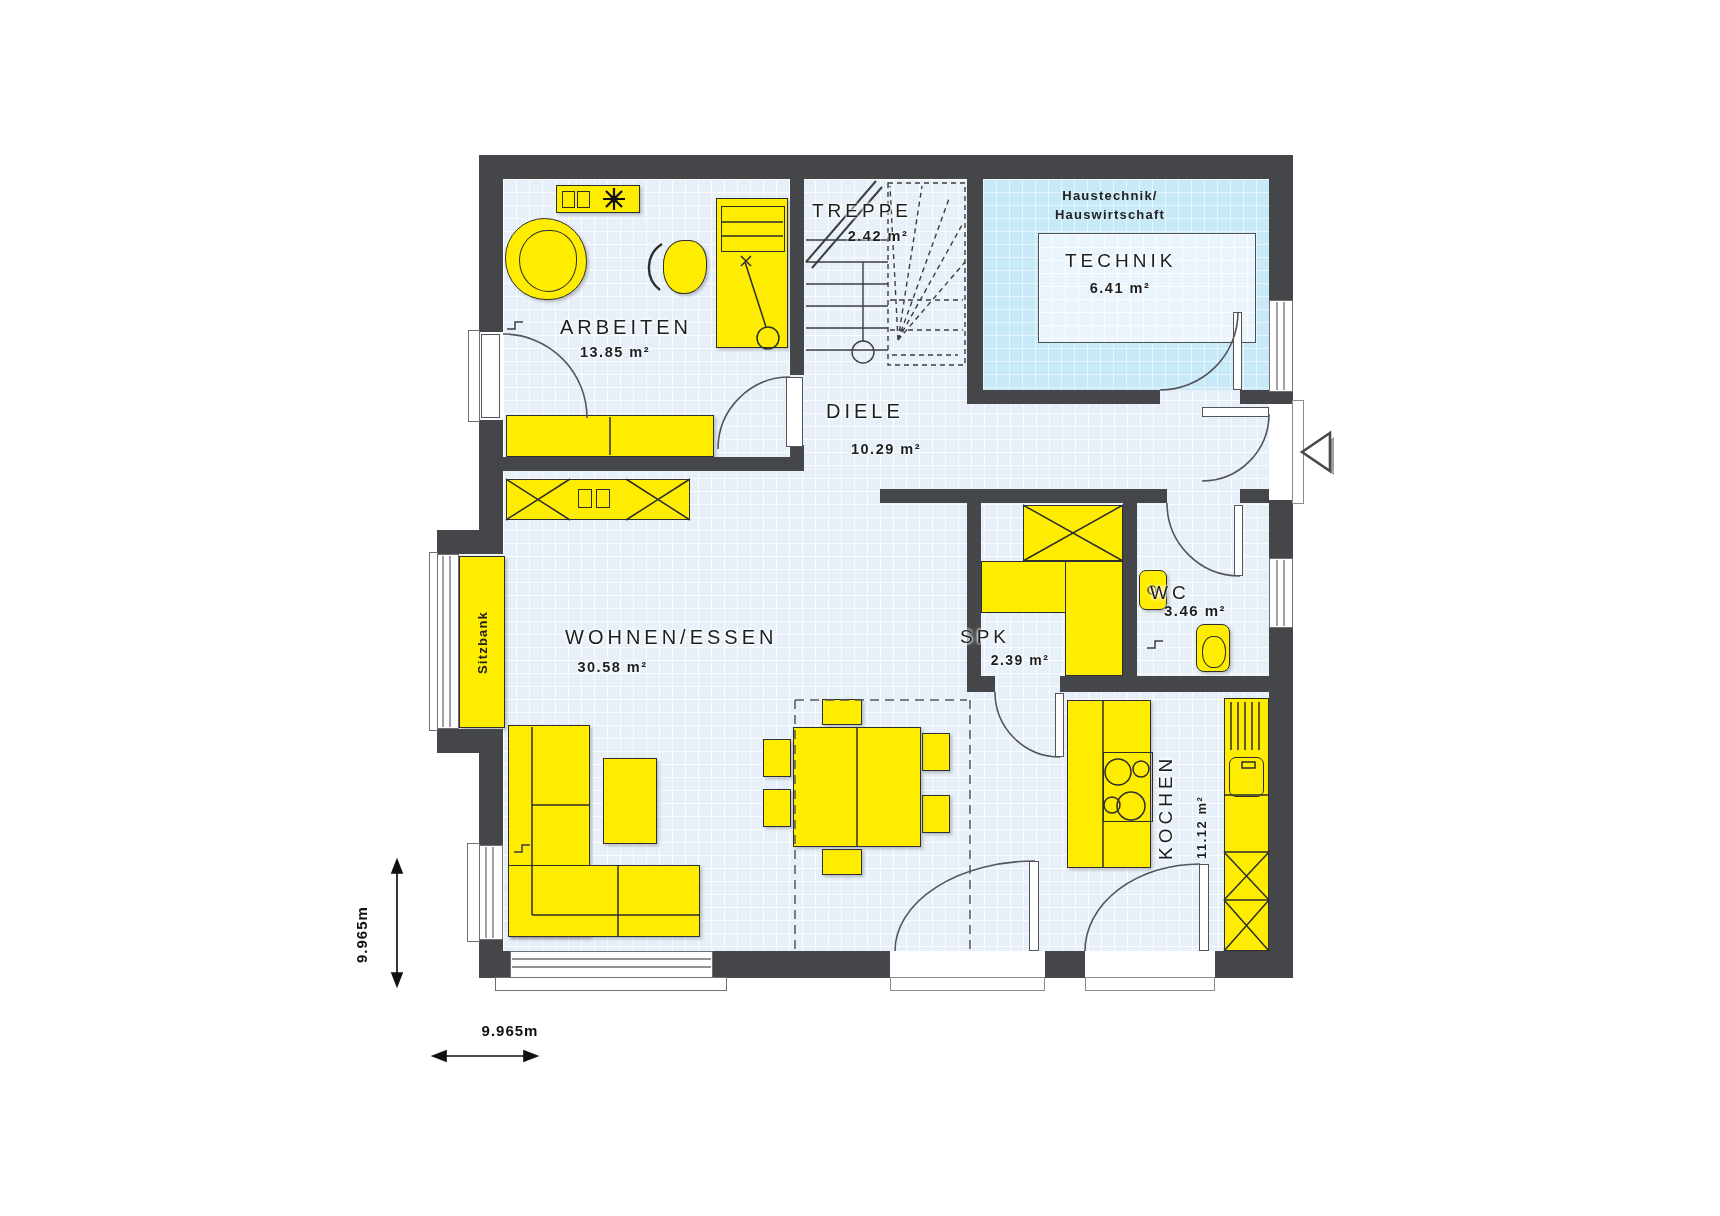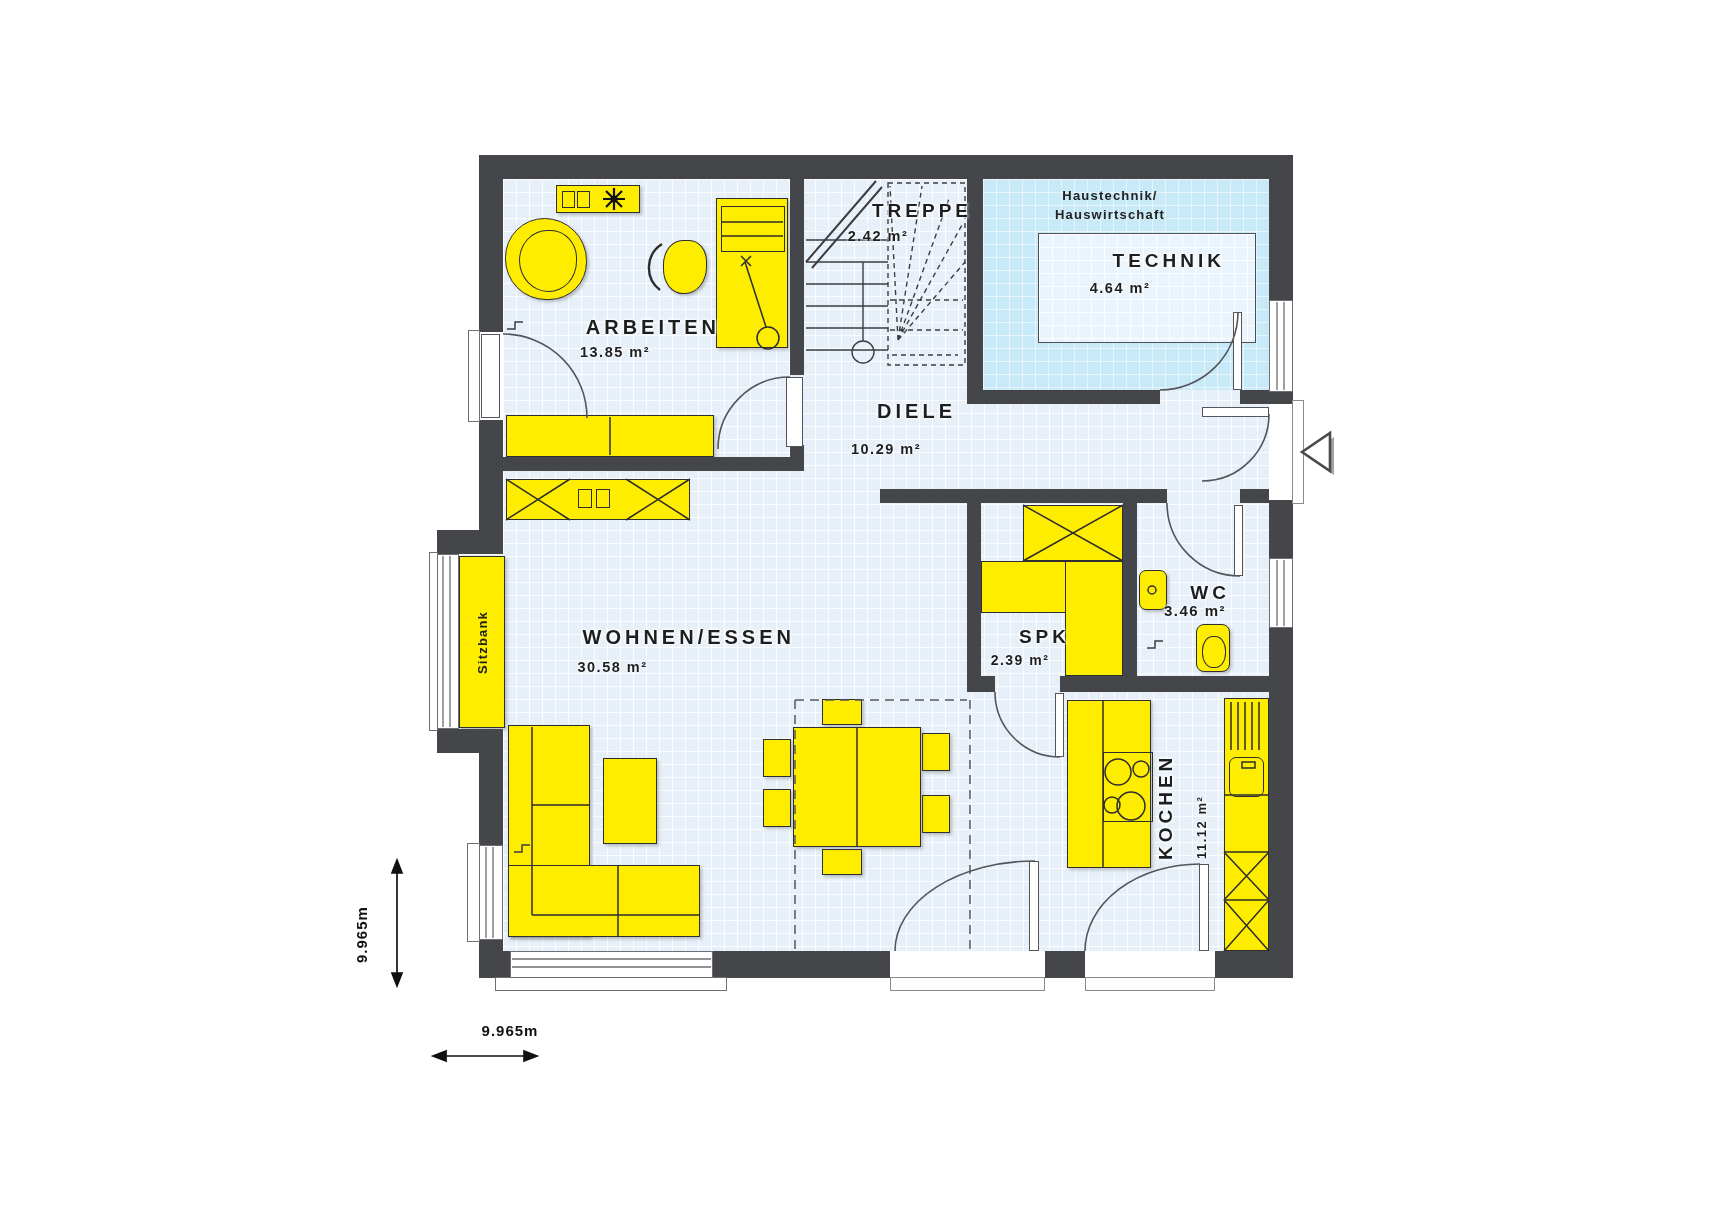--- a/index.html
+++ b/index.html
@@ -19,22 +19,22 @@
                           linear-gradient(to bottom,rgba(255,255,255,.8) 1px,transparent 1px);
          background-size:13px 13px;border:1.4px solid #4f5054;}
   .wall{position:absolute;background:#45464a;}
   .win{position:absolute;background:#fff;border:1.2px solid #6e6f72;box-sizing:border-box;}
   .open{position:absolute;background:#fff;}
   .thresh{position:absolute;background:#fff;border:1px solid #8b8c8f;box-sizing:border-box;}
   .leaf{position:absolute;background:#fff;border:1.5px solid #54555a;box-sizing:border-box;}
   .furn{position:absolute;background:#ffed00;border:1.6px solid #2e2e2e;box-sizing:border-box;
         box-shadow:2px 2px 3px rgba(90,90,90,.35);}
   .furn-flat{position:absolute;background:#ffed00;border:1.6px solid #2e2e2e;box-sizing:border-box;}
-  .room-name{position:absolute;font-weight:bold;font-size:20px;letter-spacing:4px;color:#1d1e20;
-        text-align:right;white-space:nowrap;text-shadow:0 0 3px #fff,0 0 3px #fff,0 0 4px #fff;}
+  .room-name{position:absolute;font-weight:normal;font-size:20px;letter-spacing:4px;color:#1d1e20;
+        text-align:left;white-space:nowrap;text-shadow:0 0 3px #fff,0 0 3px #fff,0 0 4px #fff;}
   .room-area{position:absolute;font-weight:bold;font-size:14.5px;letter-spacing:1.5px;color:#1d1e20;
         text-align:center;white-space:nowrap;text-shadow:0 0 3px #fff,0 0 3px #fff;}
   .small-label{position:absolute;font-weight:bold;font-size:13px;letter-spacing:1.2px;color:#222;
         text-align:center;white-space:nowrap;}
   .v-label{writing-mode:vertical-rl;transform:rotate(180deg);display:flex;align-items:center;justify-content:center;}
   .dim-label{position:absolute;font-weight:bold;font-size:15px;letter-spacing:1px;color:#111;
         text-align:center;white-space:nowrap;}
   svg{position:absolute;left:0;top:0;}
 </style>
 </head>
@@ -236,21 +236,21 @@
 
   <div class="room-name" style="left:560px;top:316px;width:160px;">ARBEITEN</div>
   <div class="room-area" style="left:560px;top:344px;width:110px;">13.85 m²</div>
 
   <div class="room-name" style="left:812px;top:200px;width:160px;font-size:19px;">TREPPE</div>
   <div class="room-area" style="left:818px;top:228px;width:120px;">2.42 m²</div>
 
   <div class="small-label" style="left:1010px;top:188px;width:200px;">Haustechnik/</div>
   <div class="small-label" style="left:1010px;top:207px;width:200px;">Hauswirtschaft</div>
   <div class="room-name" style="left:1065px;top:250px;width:160px;font-size:19px;">TECHNIK</div>
-  <div class="room-area" style="left:1065px;top:280px;width:110px;">4.64 m²</div>
+  <div class="room-area" style="left:1065px;top:280px;width:110px;">6.41 m²</div>
 
   <div class="room-name" style="left:826px;top:400px;width:130px;">DIELE</div>
   <div class="room-area" style="left:826px;top:441px;width:120px;">10.29 m²</div>
 
   <div class="room-name" style="left:565px;top:626px;width:230px;">WOHNEN/ESSEN</div>
   <div class="room-area" style="left:555px;top:659px;width:115px;">30.58 m²</div>
 
   <div class="room-name" style="left:960px;top:626px;width:110px;font-size:19px;">SPK</div>
   <div class="room-area" style="left:960px;top:652px;width:120px;font-size:14px;">2.39 m²</div>
 

